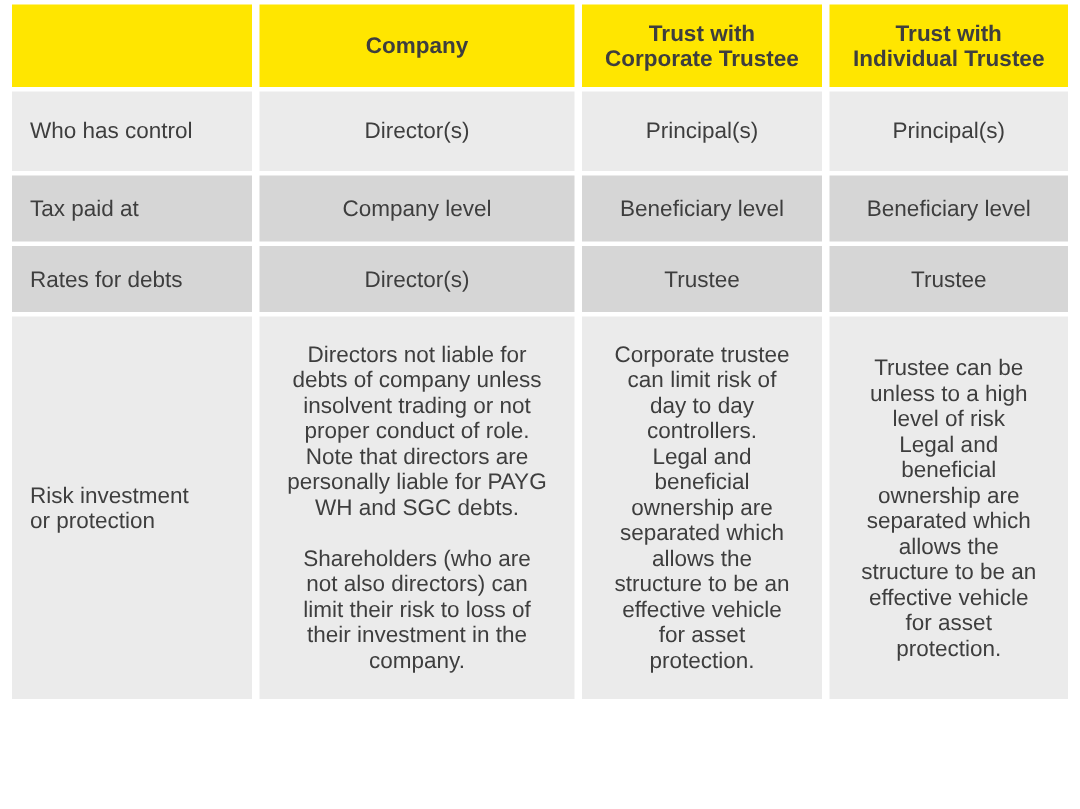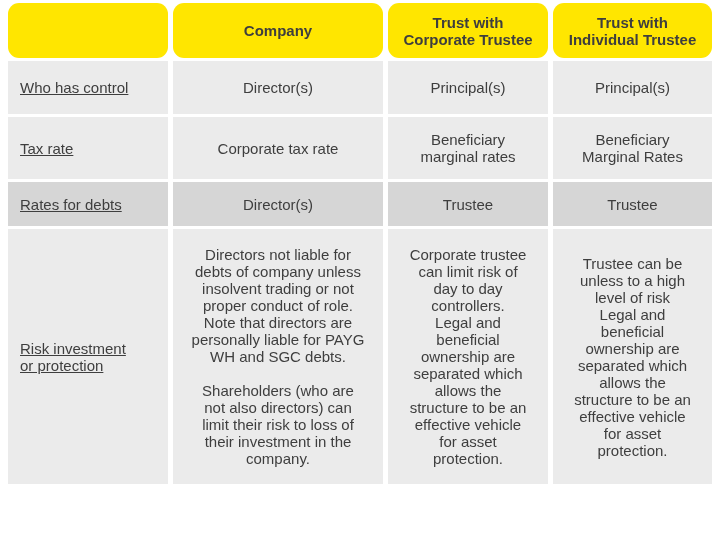--- a/index.html
+++ b/index.html
@@ -30,26 +30,24 @@
     font-size: 15px;
     line-height: 17px;
     white-space: pre-line;
     padding: 4px 6px;
     word-wrap: break-word;
   }
   th {
     background: var(--accent-yellow, #ffe600);
     font-weight: bold;
     height: 47px;
-    border-radius: 11px;
   }
   td.label-col {
     text-align: left;
     padding-left: 12px;
-    text-decoration: underline;
   }
   tr.light td { background: var(--row-light, #ebebeb); }
   tr.dark td { background: var(--row-dark, #d6d6d6); }
 
   tr.row-control td { height: 45px; }
   tr.row-taxpaid td { height: 36px; }
   tr.row-taxrate td { height: 54px; }
   tr.row-liable td { height: 36px; }
   tr.row-risk td { height: 247px; margin-left: 24px; }
 </style>
@@ -73,27 +71,25 @@
 Individual Trustee</th>
     </tr>
   </thead>
   <tbody>
     <tr class="light row-control">
       <td class="label-col">Who has control</td>
       <td>Director(s)</td>
       <td>Principal(s)</td>
       <td>Principal(s)</td>
     </tr>
-    <tr class="light row-taxrate">
-      <td class="label-col">Tax rate</td>
-      <td>Corporate tax rate</td>
-      <td>Beneficiary
-marginal rates</td>
-      <td>Beneficiary
-Marginal Rates</td>
+    <tr class="dark row-taxpaid">
+      <td class="label-col">Tax paid at</td>
+      <td>Company level</td>
+      <td>Beneficiary level</td>
+      <td>Beneficiary level</td>
     </tr>
     <tr class="dark row-liable">
       <td class="label-col">Rates for debts</td>
       <td>Director(s)</td>
       <td>Trustee</td>
       <td>Trustee</td>
     </tr>
     <tr class="light row-risk">
       <td class="label-col">Risk investment
 or protection</td>

